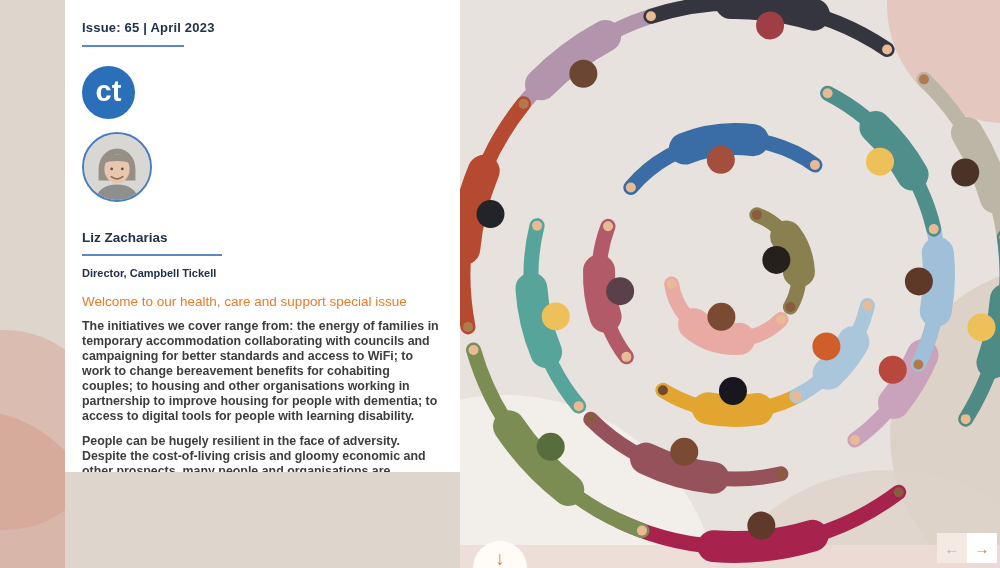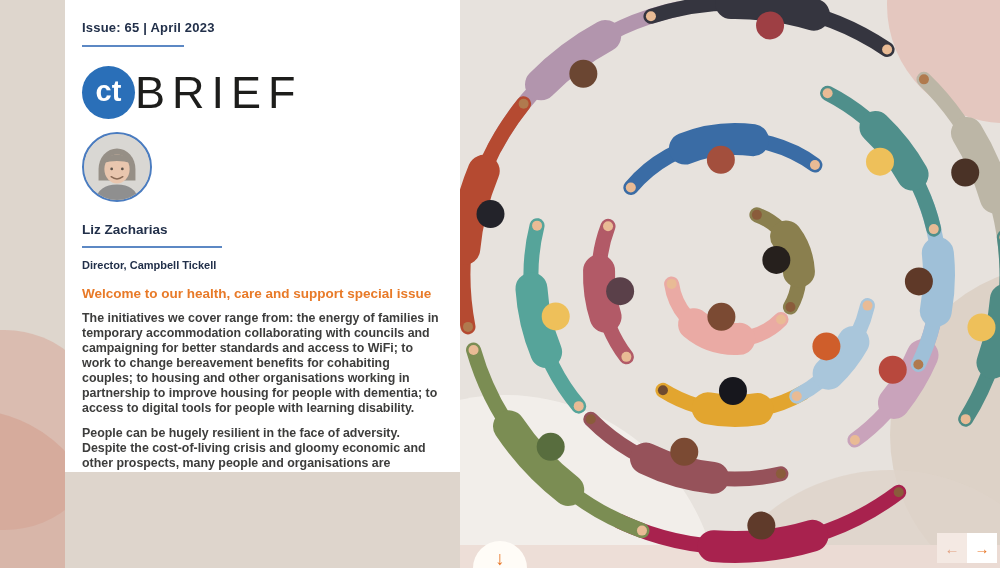--- a/index.html
+++ b/index.html
@@ -20,24 +20,24 @@
         padding:20px 16px 0 17px;position:relative;overflow:hidden;}
   .issue{font-size:13px;font-weight:bold;color:#22304a;letter-spacing:.2px;}
   .issue-underline{width:102px;height:2px;background:#5c88c4;margin-top:10px;}
   .logo-row{display:flex;align-items:center;gap:0;margin-top:19px;}
   .logo-circle{width:53px;height:53px;border-radius:50%;background:#2a6fb8;color:#fff;
                display:flex;align-items:center;justify-content:center;
                font-size:29px;font-weight:bold;line-height:1;padding-bottom:2px;box-sizing:border-box;}
   .logo-brief{font-size:45px;font-weight:300;letter-spacing:7px;color:#1d1d1b;line-height:1;}
   .avatar{width:66px;height:66px;border-radius:50%;border:2px solid #4a7cc0;overflow:hidden;
           margin-top:13px;background:#d9d7d3;}
-  .author-name{font-size:13.5px;font-weight:bold;color:#22304a;margin-top:20px;}
+  .author-name{font-size:13.5px;font-weight:bold;color:#22304a;margin-top:28px;}
   .name-underline{width:140px;height:2px;background:#5c88c4;margin-top:9px;}
   .author-title{font-size:11px;font-weight:bold;color:#22304a;margin-top:11px;}
-  .welcome{font-size:13.5px;font-weight:bold;color:#e87a28;margin:15px 0 0 0;}
+  .welcome{font-size:13.5px;font-weight:normal;color:#e87a28;margin:15px 0 0 0;}
   .card p{font-size:12.4px;font-weight:bold;color:#3d3d3c;line-height:1.21;margin:10px 0 0 0;}
 
   
   .illustration{position:relative;flex:1;height:568px;overflow:hidden;background:#e7e2dd;}
   .illustration svg{position:absolute;left:0;top:0;}
 
   .down-btn{position:absolute;left:13px;bottom:-27px;width:54px;height:54px;border-radius:50%;
             background:#fffcf7;border:none;color:#e87627;font-size:19px;font-weight:bold;
             display:flex;justify-content:center;align-items:flex-start;padding-top:7px;
             box-sizing:border-box;cursor:pointer;}
@@ -56,21 +56,20 @@
     <div class="blob-a"></div>
     <div class="blob-b"></div>
   </aside>
 
   <main class="card">
     <div class="issue">Issue: 65 | April 2023</div>
     <div class="issue-underline"></div>
 
     <div class="logo-row">
       <div class="logo-circle">ct</div>
-      <div class="logo-brief">BRIEF</div>
     </div>
 
     <div class="avatar">
       <svg viewBox="0 0 68 68" width="66" height="66">
         <circle cx="34" cy="34" r="34" fill="#d9d7d3"></circle>
         <path d="M15 36 a19 21 0 0 1 38 0 v12 h-38 z" fill="#968f86"></path>
         <ellipse cx="34" cy="36" rx="13" ry="15" fill="#e9c6ae"></ellipse>
         <path d="M20 30 a15 14 0 0 1 28 0 a22 10 0 0 0 -28 0 z" fill="#968f86"></path>
         <circle cx="28.5" cy="36" r="1.4" fill="#5c5249"></circle>
         <circle cx="39.5" cy="36" r="1.4" fill="#5c5249"></circle>

